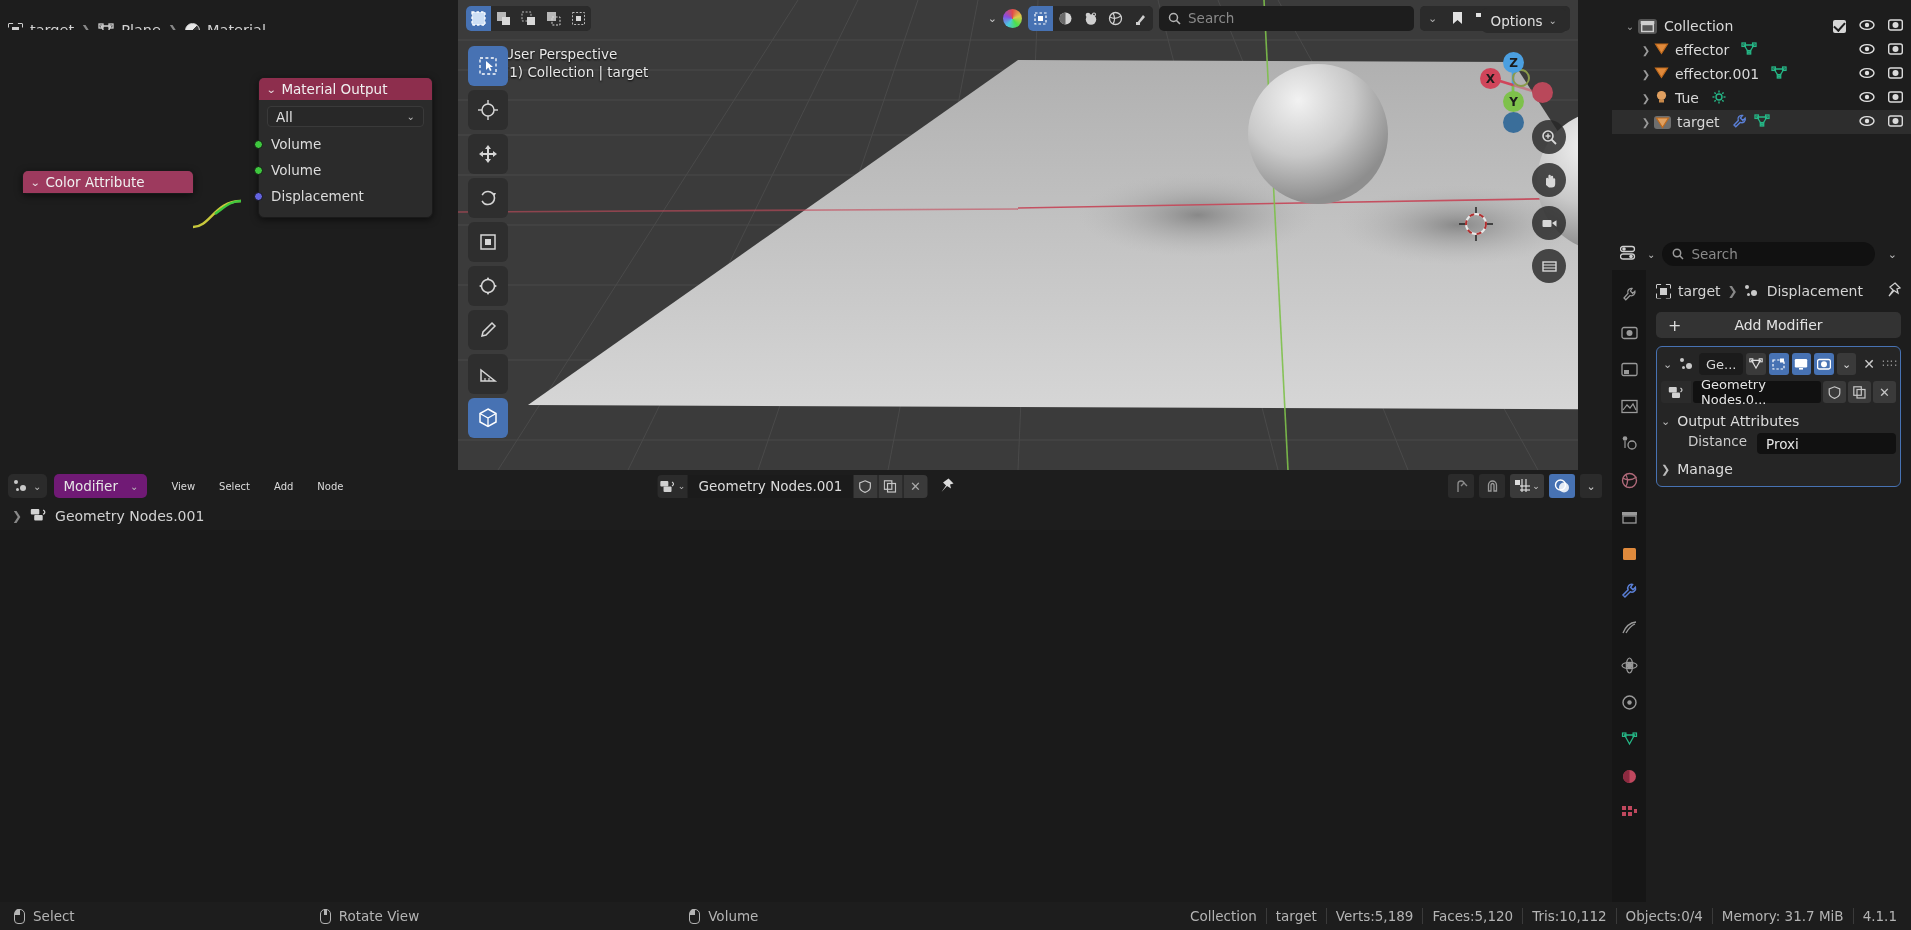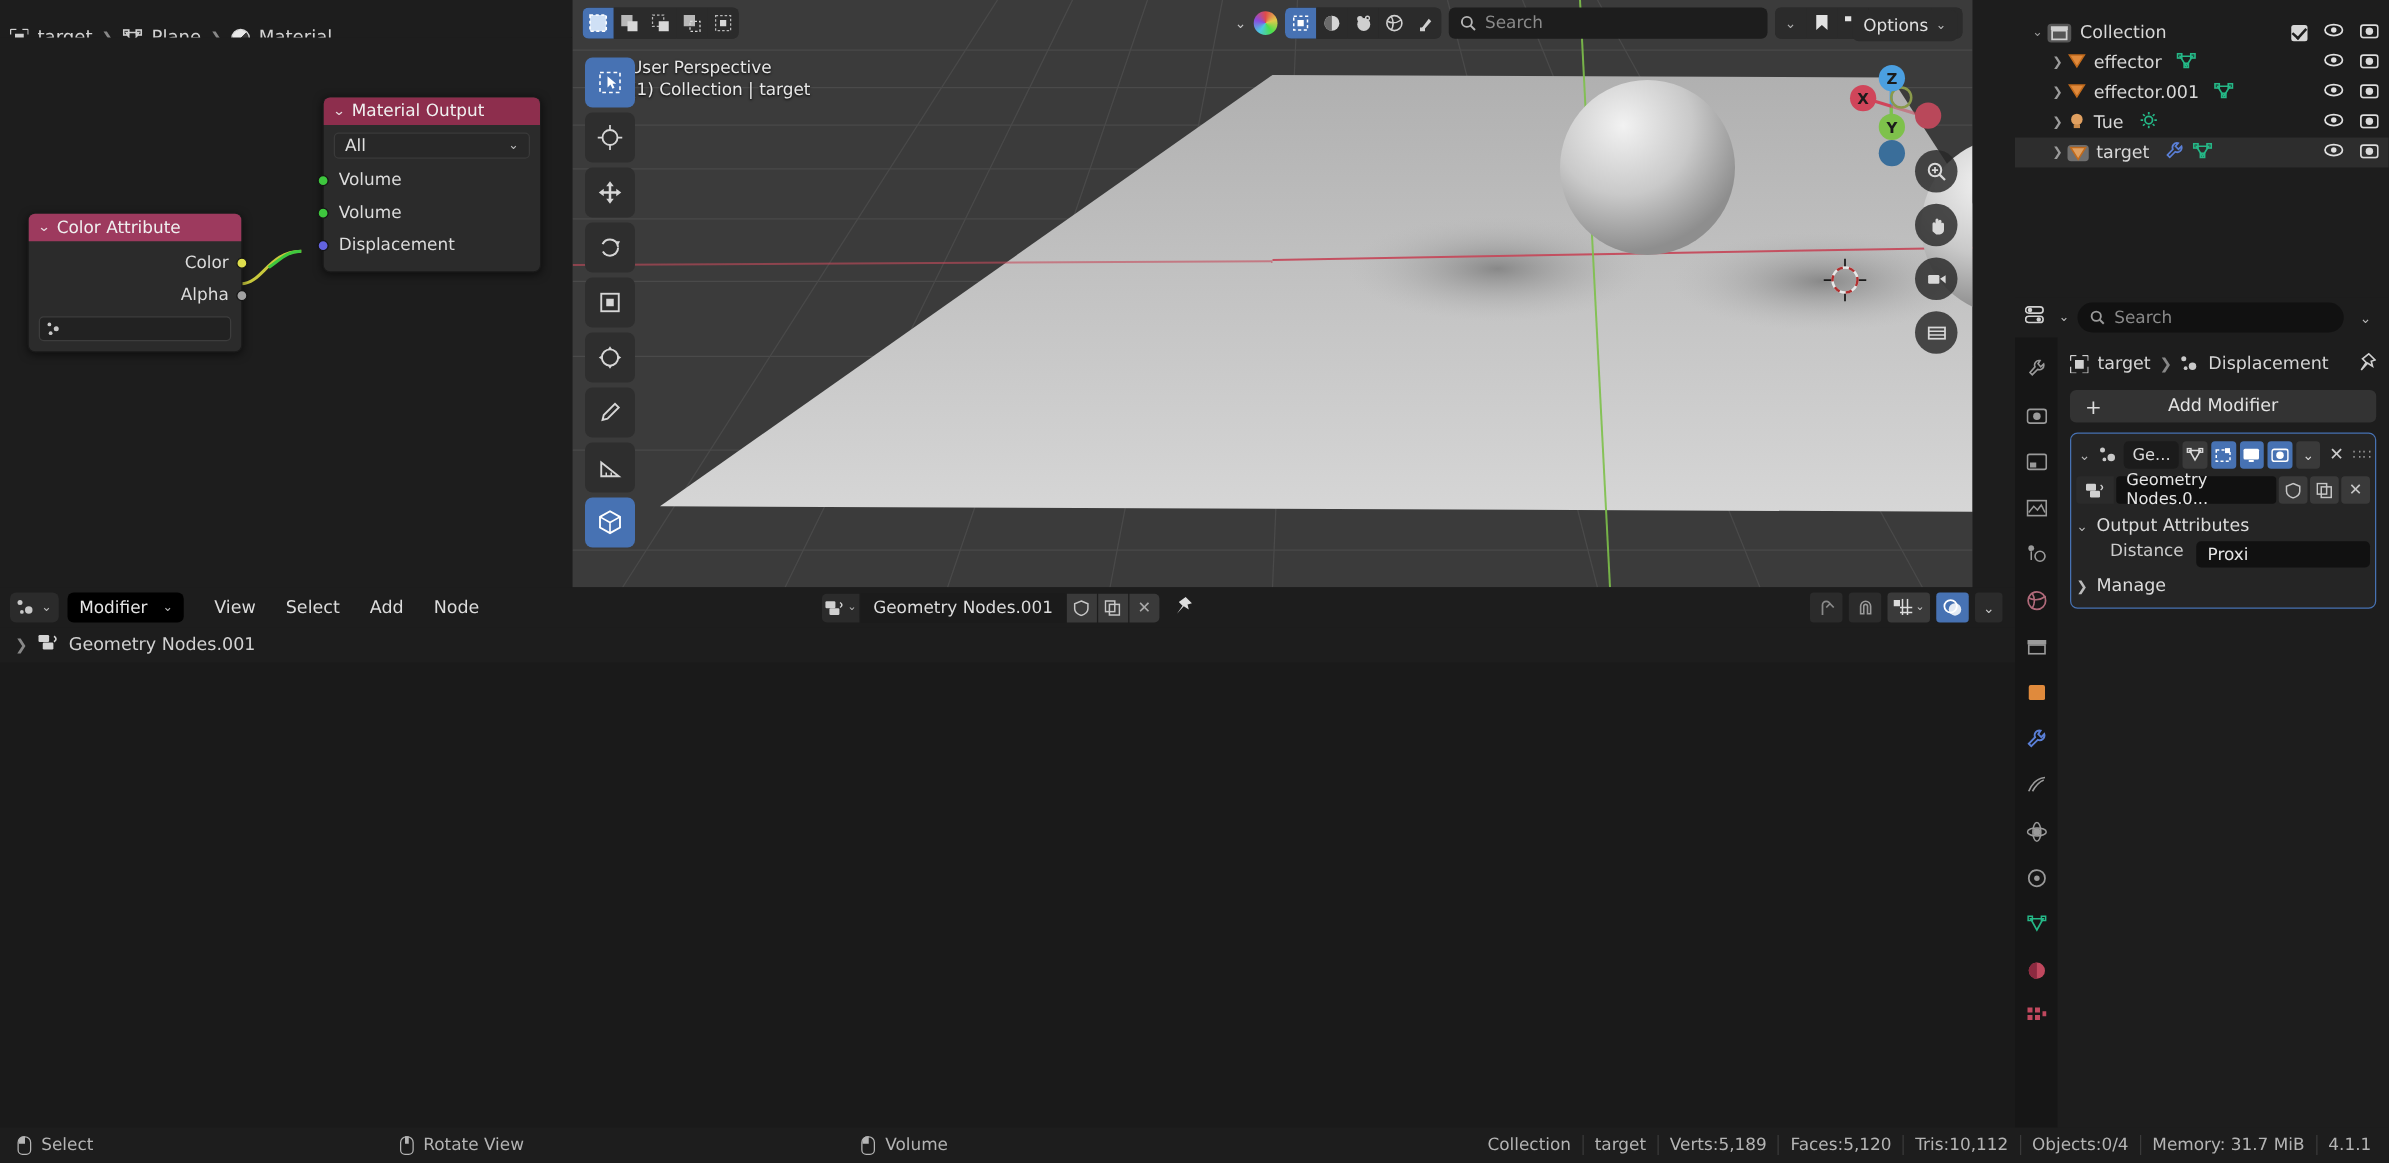--- a/index.html
+++ b/index.html
@@ -135,25 +135,25 @@
   .sect { display:flex; align-items:center; gap:7px; font-size:14px; color:#dcdcdc; height:24px; }
   .attrrow { display:flex; gap:10px; height:24px; margin-left:8px; }
   .attrrow .lbl { width:78px; text-align:right; font-size:13.5px; color:#ccc; }
   .attrrow .val { flex:1; height:21px; background:#111; border-radius:4px;
                   display:flex; align-items:center; padding:0 9px; font-size:13.5px; }
 
   
   .geo-editor { position:absolute; left:0; top:470px; width:1612px; height:446px; background:#1d1d1d; }
   .geo-header { height:32px; display:flex; align-items:center; gap:0px; padding:0 8px;
                 background:#1d1d1d; position:relative; }
-  .menu-item { padding:0 12px; font-size:14px; color:#dcdcdc; height:26px;
+  .menu-item { padding:0 12px; font-size:10px; color:#dcdcdc; height:26px;
                display:flex; align-items:center; }
   .ge-editor-type { display:flex; align-items:center; gap:4px; height:24px; padding:0 6px;
                     background:#2b2b2b; border-radius:5px; margin-right:7px;}
-  .ge-modsel { height:24px; background:#000000; border-radius:5px; display:flex; align-items:center;
+  .ge-modsel { height:24px; background:#701a75; border-radius:5px; display:flex; align-items:center;
                justify-content:space-between; gap:12px; padding:0 9px; font-size:13.5px; margin-right:12px; }
   .ge-datablock { position:absolute; left:50%; transform:translateX(-50%); display:flex;
                   align-items:center; gap:1px; height:24px; }
   .db-id { width:30px; height:23px; background:#2b2b2b; border-radius:4px 0 0 4px;
            display:flex; align-items:center; justify-content:center; gap:2px; }
   .db-name { height:23px; background:#1b1b1b; display:flex; align-items:center;
              padding:0 10px; font-size:13.5px; color:#dcdcdc; }
   .db-btn { width:24px; height:23px; background:#3a3a3a; display:flex;
             align-items:center; justify-content:center; }
   .geo-right { position:absolute; right:10px; display:flex; align-items:center; gap:5px; }
@@ -214,38 +214,20 @@
       <svg class="noodle" style="left:0;top:0;width:458px;height:440px;">
         <path d="M193,197 C210,197 215,171 241,171" stroke="#c8c83c" stroke-width="2.4" fill="none"></path>
         <path d="M193,197 C210,197 215,171 241,171" stroke="#3ec73e" stroke-width="1.1" fill="none" stroke-dasharray="0" opacity="0.0"></path>
         <path d="M215,184 C225,177 230,171 241,171" stroke="#3ec73e" stroke-width="2.4" fill="none"></path>
       </svg>
 
       <div class="node" style="left:22px; top:140px; width:172px;">
         <div class="node-head shader">
           <span class="chev">⌄</span>
           <span>Color Attribute</span>
-        </div>
-        <div class="node-body">
-          <div class="row out">
-            <span>Color</span>
-            <span class="sock r yellow" style="top:9px;"></span>
-          </div>
-          <div class="row out">
-            <span>Alpha</span>
-            <span class="sock r grey" style="top:9px;"></span>
-          </div>
-          <div class="txtfield">
-            <span class="dotsicon">
-                <span></span>
-                <span></span>
-                <span></span>
-              </span>
-            <span></span>
-          </div>
         </div>
       </div>
 
       <div class="node" style="left:258px; top:47px; width:175px;">
         <div class="node-head output">
           <span class="chev">⌄</span>
           <span>Material Output</span>
         </div>
         <div class="node-body">
           <div class="selfield">

